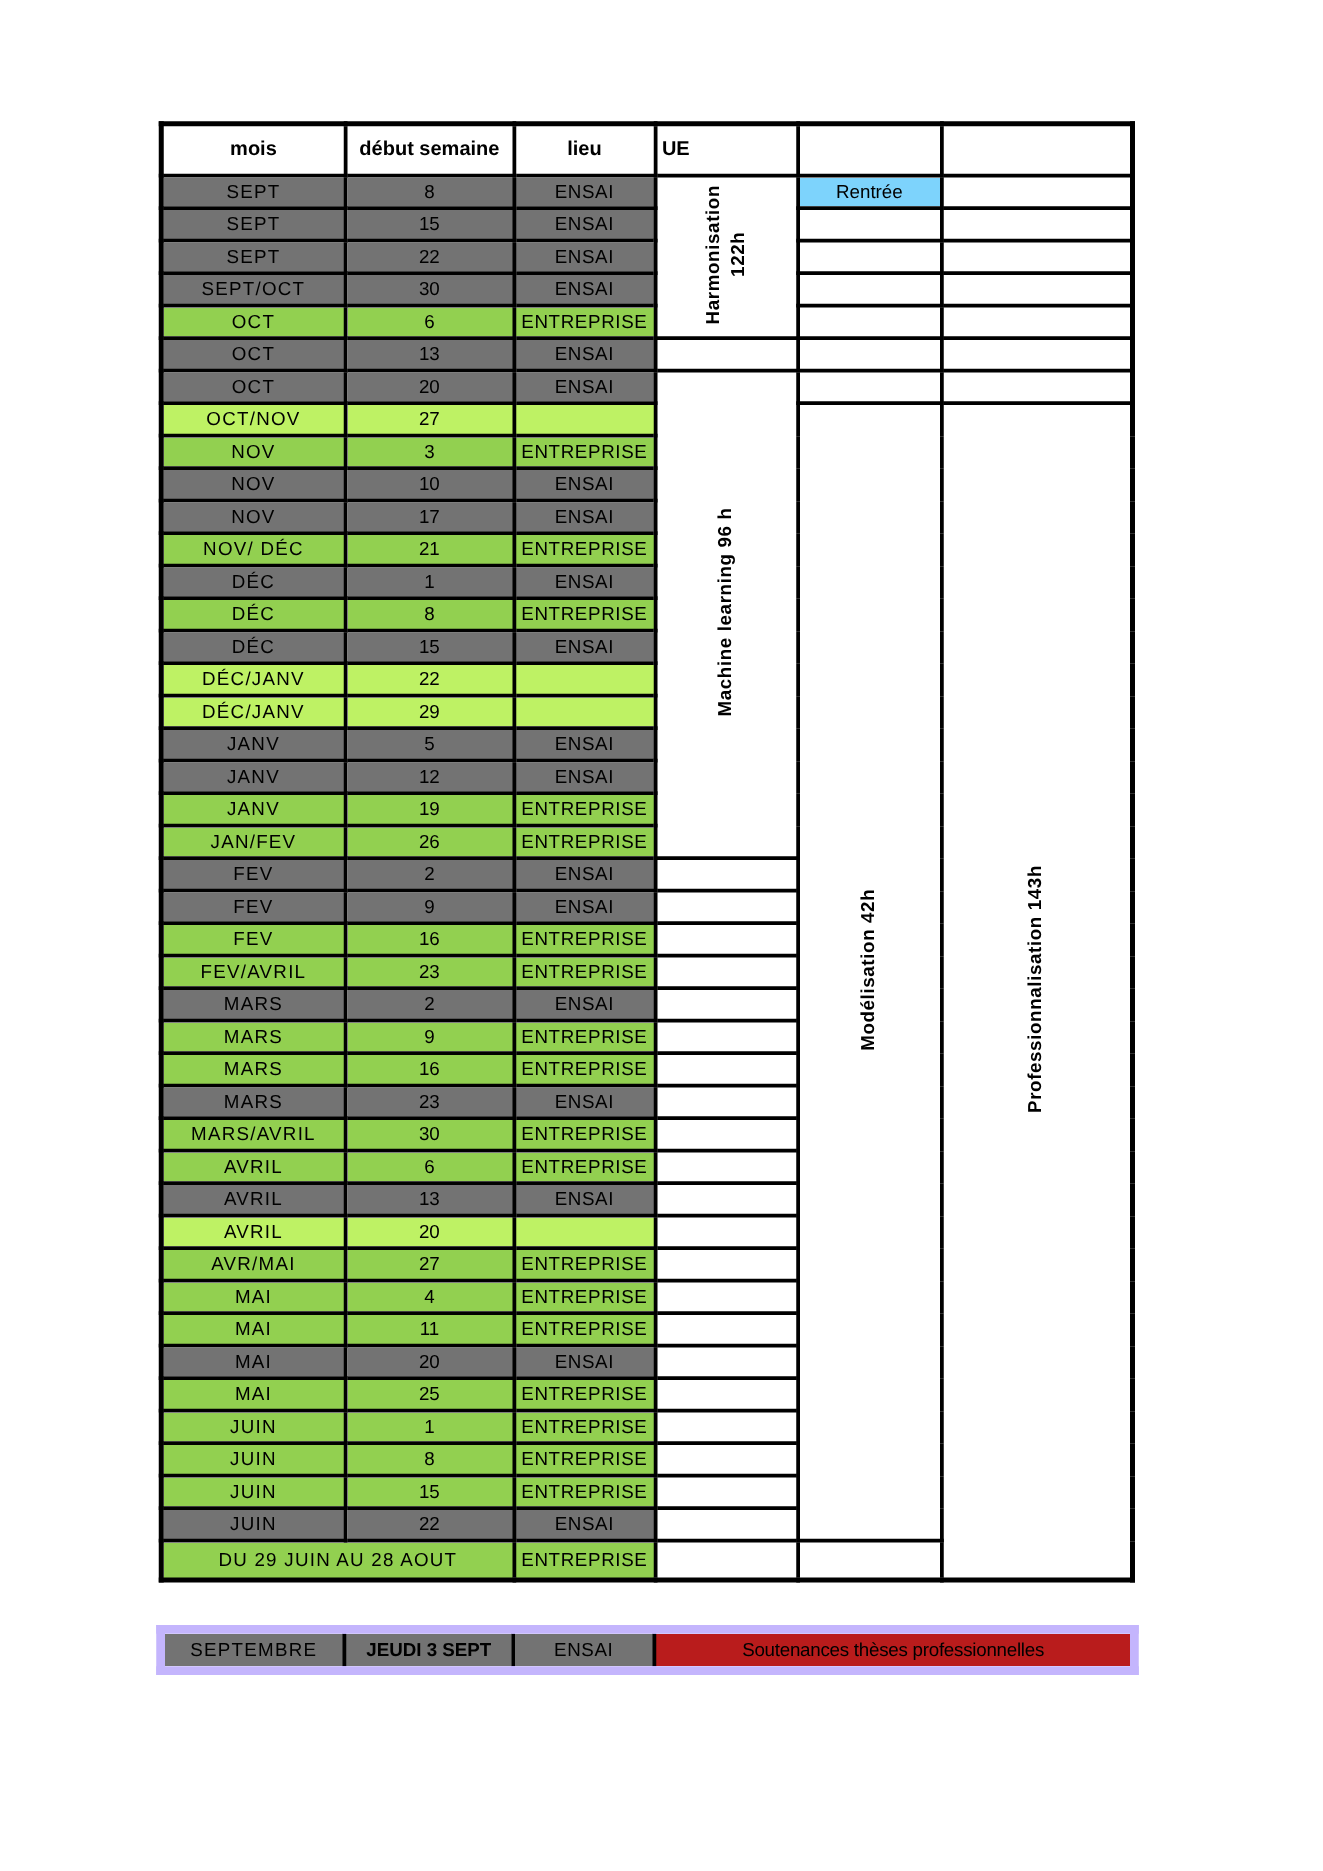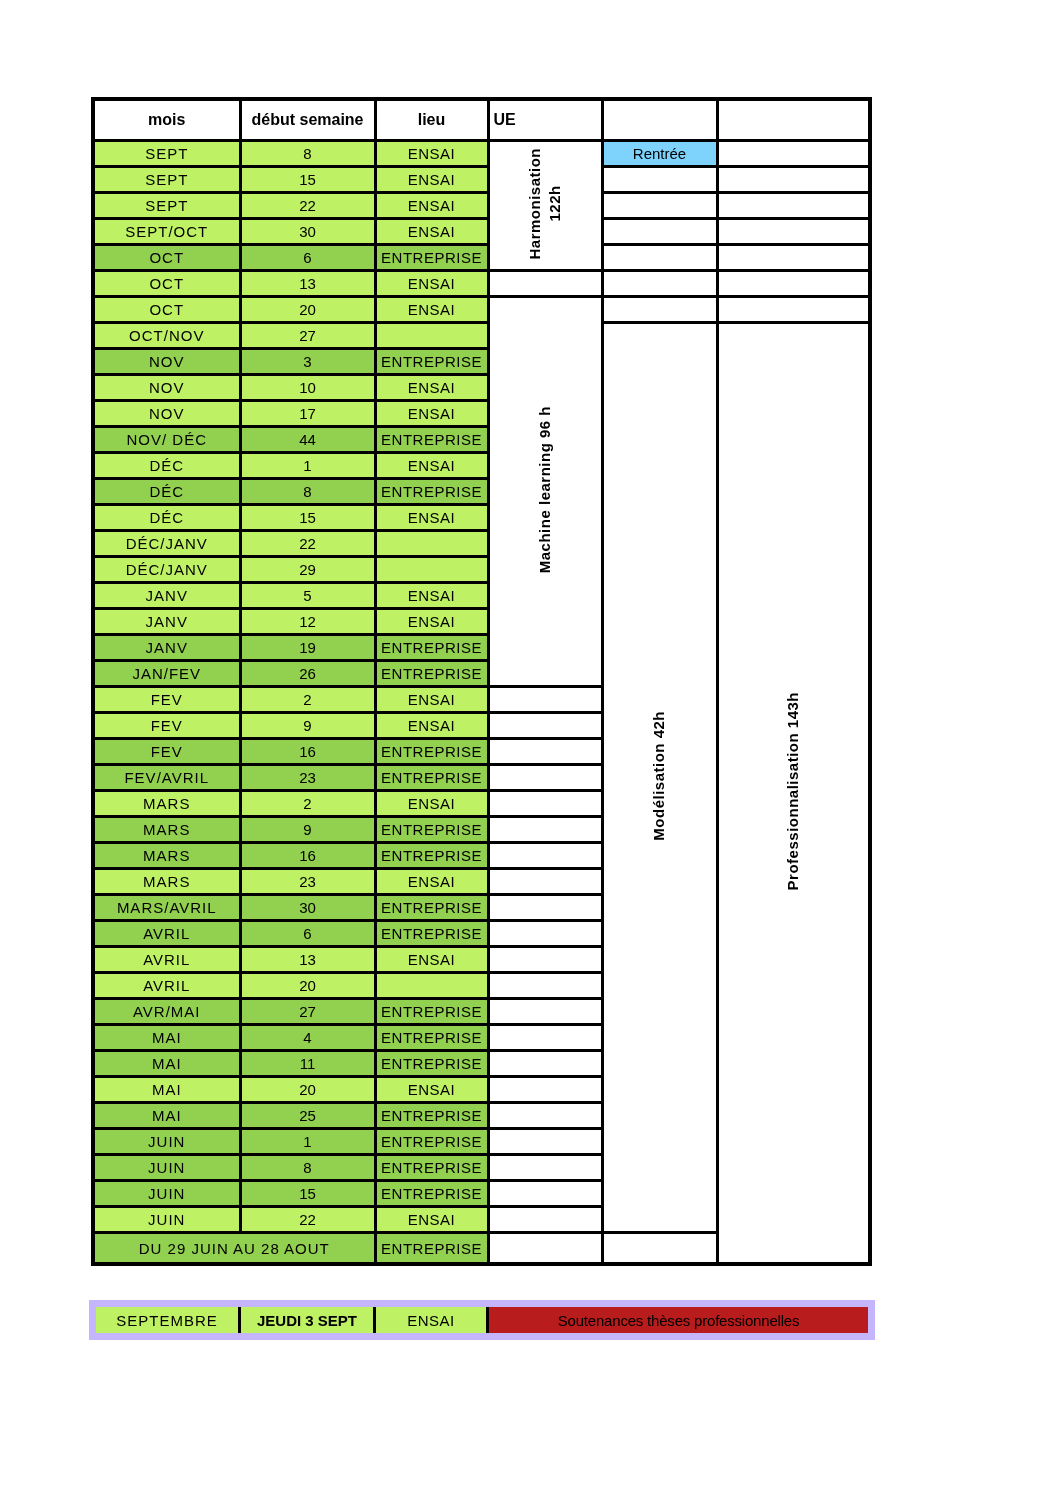--- a/index.html
+++ b/index.html
@@ -1,31 +1,31 @@
 <!DOCTYPE html>
 <html><head>
 <meta charset="utf-8">
 <style>
   html,body { margin:0; padding:0; }
   body {
     width:1058px; height:1497px; background:#ffffff; position:relative;
     font-family:"Liberation Sans", sans-serif; color:#000;
   }
-  table { border-collapse:collapse; table-layout:fixed; }
+  table { border-collapse:collapse; table-layout:fixed;margin-left:36px; }
   .main {
     position:absolute; left:91px; top:97px; width:777px;
     border:4px solid #000;
   }
   .main th, .main td {
     border:3px solid #000; padding:0 2px; height:23px; overflow:hidden;
     text-align:center; vertical-align:middle; font-size:15px; font-weight:normal;
   }
   .main th { height:38px; font-weight:bold; font-size:16px; background:#fff; }
   th.ue-h { text-align:left; padding-left:4px; }
-  .o { background:#bef264; }
+  .o { background:#737373; }
   .g { background:#92D050; }
   .x { background:#bef264; }
   .day { font-weight:bold; }
   .lieu { font-size:13px; letter-spacing:0.5px; }
   .mon { letter-spacing:1px; }
   .vcell { background:#fff; }
   .vcell .vtext {
     display:inline-block;
     writing-mode:vertical-rl; transform:rotate(180deg);
     font-weight:bold; font-size:15px; line-height:1.35;
@@ -136,21 +136,21 @@
     <td class="o day">10</td>
     <td class="o lieu">ENSAI</td>
   </tr>
   <tr>
     <td class="o mon">NOV</td>
     <td class="o day">17</td>
     <td class="o lieu">ENSAI</td>
   </tr>
   <tr>
     <td class="g mon">NOV/ DÉC</td>
-    <td class="g day">44</td>
+    <td class="g day">21</td>
     <td class="g lieu">ENTREPRISE</td>
   </tr>
   <tr>
     <td class="o mon">DÉC</td>
     <td class="o day">1</td>
     <td class="o lieu">ENSAI</td>
   </tr>
   <tr>
     <td class="g mon">DÉC</td>
     <td class="g day">8</td>

